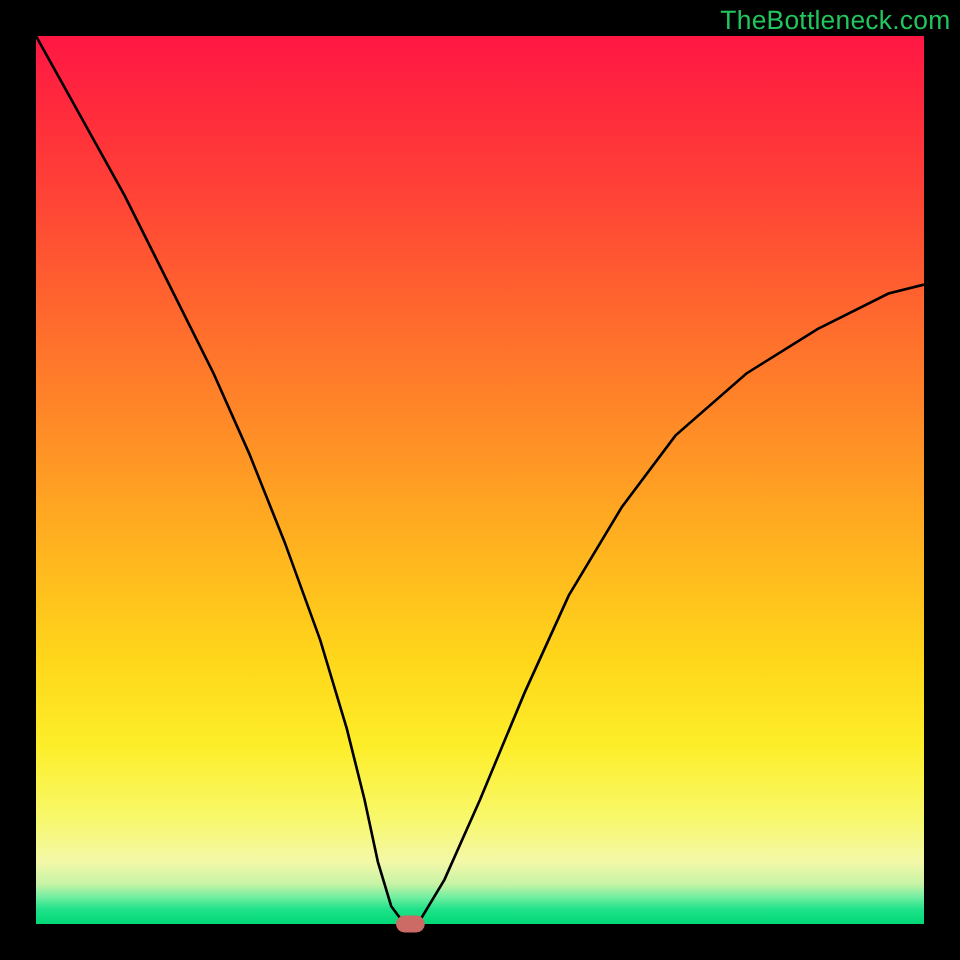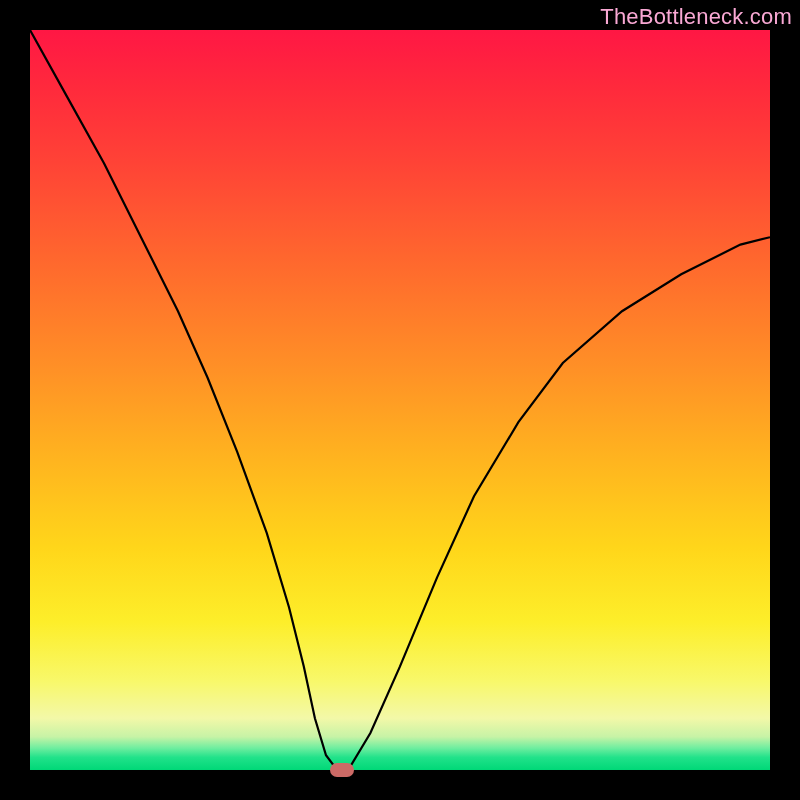--- a/index.html
+++ b/index.html
@@ -48,21 +48,21 @@
     position: absolute;
     left: 0;
     top: 0;
     width: 740px;
     height: 740px;
   }
   .watermark {
     position: absolute;
     top: 4px;
     right: 8px;
-    color: #f9a8d4;
+    color: #22c55e;
     font-size: 22px;
     font-weight: 500;
     letter-spacing: 0.2px;
     user-select: none;
   }
   .marker {
     position: absolute;
     width: 24px;
     height: 14px;
     border-radius: 7px;

